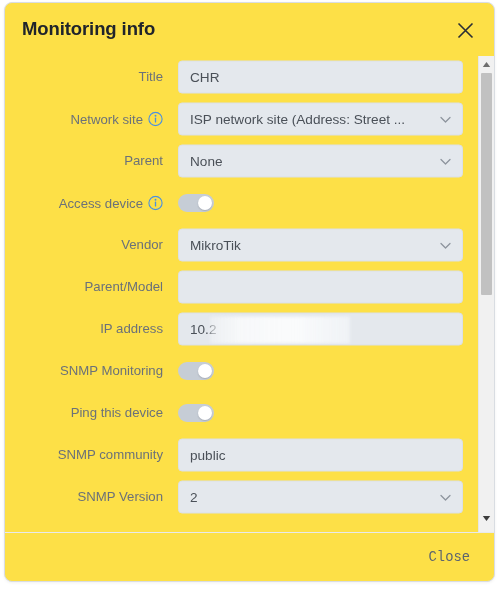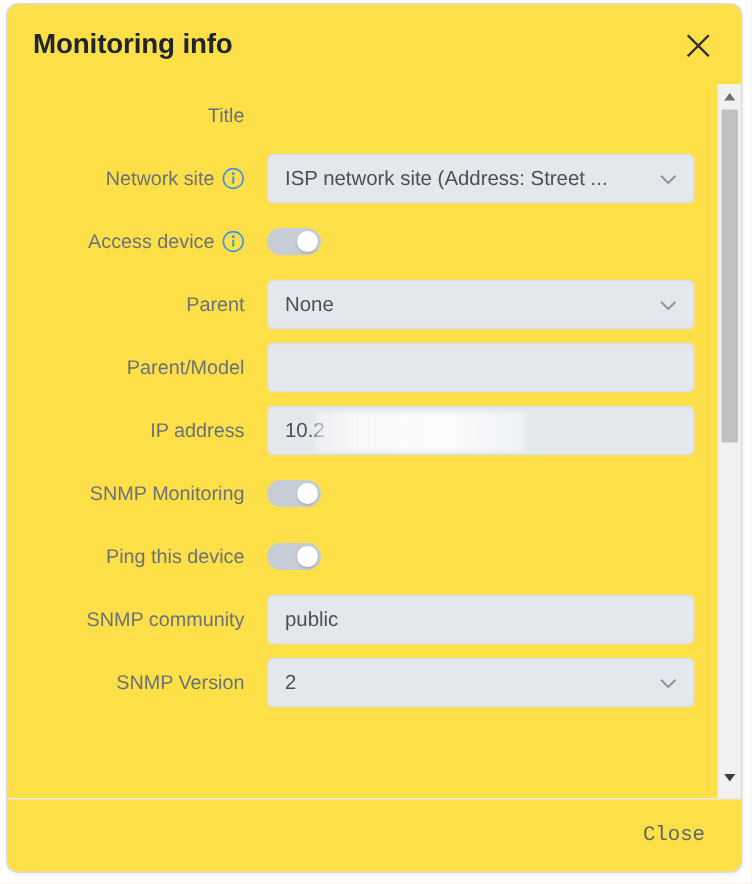--- a/index.html
+++ b/index.html
@@ -254,20 +254,25 @@
       </svg>
     </div>
   </div>
 
   <div class="modal-body">
     <div class="form-rows" id="form-rows">
         <div class="form-row">
           <div class="label-wrap">
             <span class="lbl">Title</span>
           </div>
+          <div class="control">
+            <div class="field">
+              <span class="val">CHR</span>
+            </div>
+          </div>
         </div>
         <div class="form-row">
           <div class="label-wrap">
             <span class="lbl">Network site</span>
             <span class="info-icon">
               <svg width="15" height="15" viewBox="0 0 15 15">
                 <circle cx="7.5" cy="7.5" r="6.6" fill="none" stroke="#4a90e2" stroke-width="1.1"></circle>
                 <circle cx="7.5" cy="4.3" r="0.95" fill="#4a90e2"></circle>
                 <rect x="6.85" y="6.1" width="1.3" height="5" rx="0.55" fill="#4a90e2"></rect>
               </svg>
@@ -279,42 +284,57 @@
               <span class="chev">
                 <svg width="15" height="15" viewBox="0 0 15 15">
                   <path d="M3 5.5 L7.5 10 L12 5.5" fill="none" stroke="#8d949d" stroke-width="1.25" stroke-linecap="round" stroke-linejoin="round"></path>
                 </svg>
               </span>
             </div>
           </div>
         </div>
         <div class="form-row">
           <div class="label-wrap">
+            <span class="lbl">Parent</span>
+          </div>
+          <div class="control">
+            <div class="field select">
+              <span class="val">None</span>
+              <span class="chev">
+                <svg width="15" height="15" viewBox="0 0 15 15">
+                  <path d="M3 5.5 L7.5 10 L12 5.5" fill="none" stroke="#8d949d" stroke-width="1.25" stroke-linecap="round" stroke-linejoin="round"></path>
+                </svg>
+              </span>
+            </div>
+          </div>
+        </div>
+        <div class="form-row">
+          <div class="label-wrap">
             <span class="lbl">Access device</span>
             <span class="info-icon">
               <svg width="15" height="15" viewBox="0 0 15 15">
                 <circle cx="7.5" cy="7.5" r="6.6" fill="none" stroke="#4a90e2" stroke-width="1.1"></circle>
                 <circle cx="7.5" cy="4.3" r="0.95" fill="#4a90e2"></circle>
                 <rect x="6.85" y="6.1" width="1.3" height="5" rx="0.55" fill="#4a90e2"></rect>
               </svg>
             </span>
           </div>
           <div class="control">
             <div class="toggle">
               <div class="knob"></div>
             </div>
           </div>
         </div>
         <div class="form-row">
           <div class="label-wrap">
-            <span class="lbl">Parent</span>
+            <span class="lbl">Vendor</span>
           </div>
           <div class="control">
             <div class="field select">
-              <span class="val">None</span>
+              <span class="val">MikroTik</span>
               <span class="chev">
                 <svg width="15" height="15" viewBox="0 0 15 15">
                   <path d="M3 5.5 L7.5 10 L12 5.5" fill="none" stroke="#8d949d" stroke-width="1.25" stroke-linecap="round" stroke-linejoin="round"></path>
                 </svg>
               </span>
             </div>
           </div>
         </div>
         <div class="form-row">
           <div class="label-wrap">

